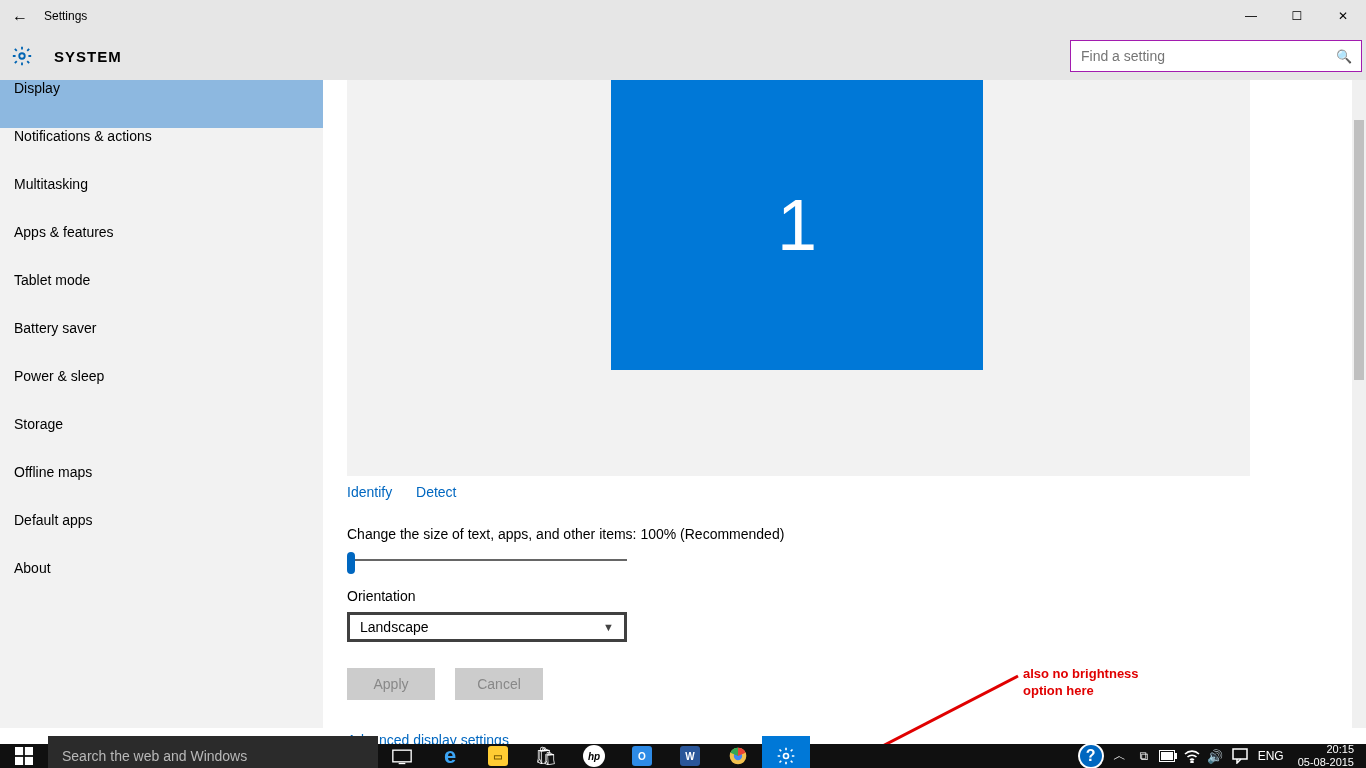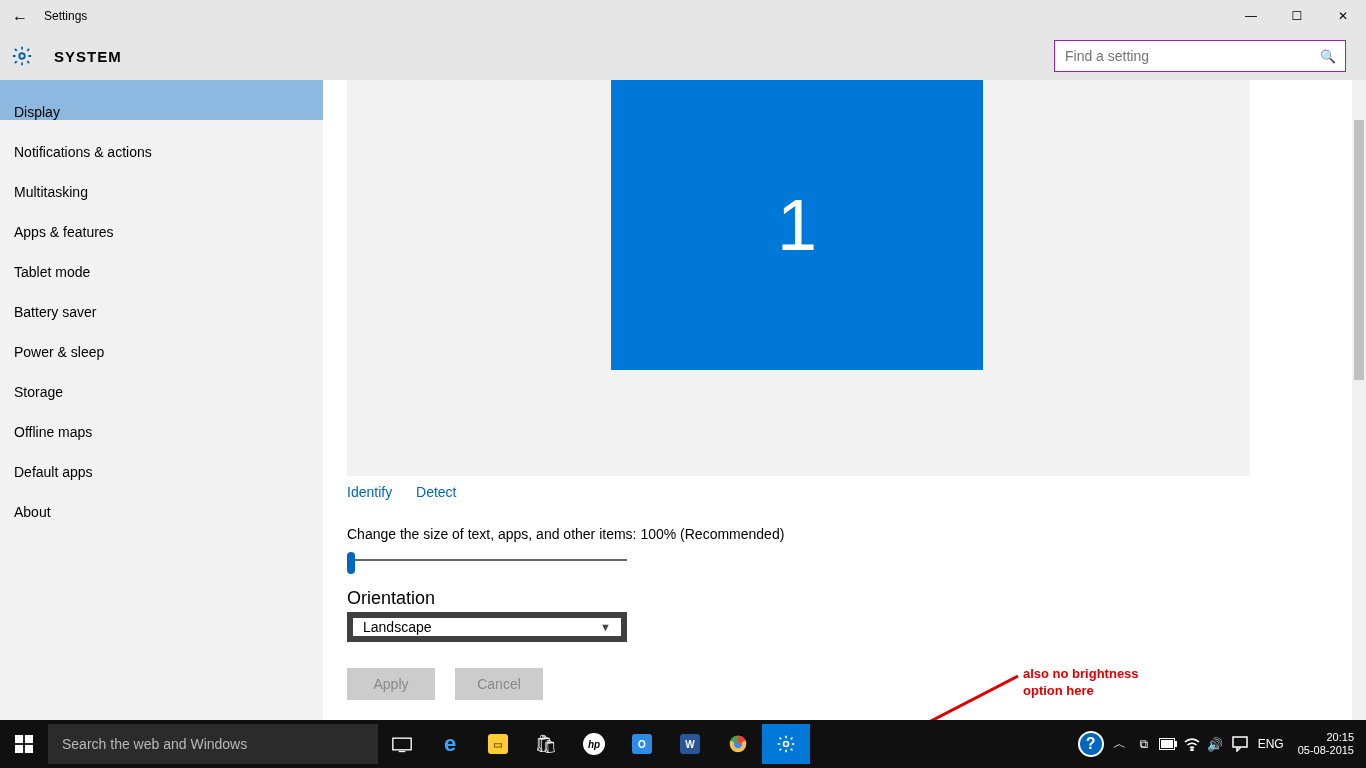--- a/index.html
+++ b/index.html
@@ -3,52 +3,52 @@
 <meta charset="utf-8">
 <style>
 html,body{margin:0;padding:0;width:1366px;height:768px;font-family:"Segoe UI",Arial,sans-serif;overflow:hidden;background:#fff;color:#000}
 *{box-sizing:border-box}
 .window{width:1366px;height:728px;background:#e6e6e6;position:relative}
 .titlebar{height:32px;display:flex;align-items:center;background:#e6e6e6}
 .tb-back{width:40px;display:flex;justify-content:center;align-items:center;font-size:16px}
 .tb-title{font-size:12px;color:#000;margin-left:4px}
 .tb-spacer{flex:1}
 .tb-btn{width:46px;height:32px;display:flex;justify-content:center;align-items:center;font-size:12px}
-.headerrow{height:48px;display:flex;align-items:center;padding-left:10px;padding-right:20px;background:#e6e6e6}
+.headerrow{height:48px;display:flex;align-items:center;padding-left:10px;padding-right:4px;background:#e6e6e6}
 .gear{width:24px;height:24px;display:flex;justify-content:center;align-items:center;color:#0064b3}
 .gear svg{width:22px;height:22px}
 .app-sub{font-size:15px;font-weight:600;letter-spacing:1px;margin-left:20px}
 .headerrow .spacer{flex:1}
 .search{width:292px;height:32px;border:1px solid #a21caf;background:#fff;display:flex;align-items:center;padding:0 8px;color:#666}
 .search input{border:none;outline:none;flex:1;font-size:14px;color:#666;background:transparent}
 .body{display:flex;height:648px;background:#fff}
 .sidebar{width:323px;background:#f2f2f2;border-right:0}
-.side-item{height:40px;display:flex;align-items:flex-end;padding-left:14px;font-size:14px;color:#000}
+.side-item{height:48px;display:flex;align-items:flex-start;padding-left:14px;font-size:14px;color:#000}
 .side-item.selected{background:#8db8e0}
 .main{flex:1;position:relative;background:#fff;padding:0}
 .scroll-area{position:absolute;left:0;top:0;right:14px;bottom:0;background:#fff}
 .monitor-box{position:absolute;left:24px;top:0;width:903px;height:396px;background:#f2f2f2}
 .monitor{position:absolute;left:264px;top:0;width:372px;height:290px;background:#0078d7;color:#fff;display:flex;align-items:center;justify-content:center;font-size:72px;font-weight:200}
 .links{position:absolute;left:24px;top:404px;font-size:14px}
 .link{color:#0067c0;margin-right:20px;cursor:pointer}
 .scale-label{position:absolute;left:24px;top:446px;font-size:14px}
 .slider{position:absolute;left:24px;top:472px;width:280px;height:16px}
 .slider-track{position:absolute;left:0;right:0;top:7px;height:2px;background:#666}
 .slider-thumb{position:absolute;left:0;top:0;width:8px;height:22px;background:#0067c0;border-radius:4px}
-.orient-label{position:absolute;left:24px;top:508px;font-size:18px}
-.orient-select{position:absolute;left:24px;top:532px;width:280px;height:30px;border:6px solid #404040;background:#fff;display:flex;align-items:center;padding:0 10px;font-size:14px;justify-content:space-between}
+.orient-label{position:absolute;left:24px;top:508px;font-size:14px}
+.orient-select{position:absolute;left:24px;top:532px;width:280px;height:30px;border:3px solid #404040;background:#fff;display:flex;align-items:center;padding:0 10px;font-size:14px;justify-content:space-between}
 .chev{font-size:11px;color:#444}
 .btnrow{position:absolute;left:24px;top:588px;display:flex;gap:20px}
 .dbtn{width:88px;height:32px;background:#ccc;color:#888;display:flex;align-items:center;justify-content:center;font-size:14px}
 .adv{position:absolute;left:24px;top:652px;font-size:14px;color:#0067c0}
 .annotation{position:absolute;left:700px;top:586px;color:#e00000;font-size:13px;font-weight:700;line-height:1.3}
 .arrow-svg{position:absolute;left:470px;top:584px;pointer-events:none}
 .vscroll{position:absolute;right:0;top:0;width:14px;height:100%;background:#f0f0f0}
 .vthumb{position:absolute;left:2px;top:40px;width:10px;height:260px;background:#c0c0c0}
-.taskbar{position:absolute;left:0;bottom:0;width:1366px;height:48px;background:#101010;display:flex;align-items:center;color:#fff}
+.taskbar{position:absolute;left:0;bottom:0;width:1366px;height:24px;background:#101010;display:flex;align-items:center;color:#fff}
 .start{width:48px;height:40px;display:flex;align-items:center;justify-content:center}
 .start svg{width:18px;height:18px}
 .tsearch{width:330px;height:40px;background:#2b2b2b;display:flex;align-items:center;padding-left:14px;color:#b8b8b8;font-size:14px}
 .ticon{width:48px;height:40px;display:flex;align-items:center;justify-content:center;font-size:16px}
 .ticon.active{background:#0078d7}
 .ticon svg{width:20px;height:20px}
 .ticon .sq{width:20px;height:20px;border-radius:3px;display:flex;align-items:center;justify-content:center;font-size:10px;font-weight:700}
 .tray{margin-left:auto;display:flex;align-items:center;height:40px;padding-right:4px}
 .tray .ti{width:24px;height:40px;display:flex;align-items:center;justify-content:center;font-size:13px}
 .help-circle{width:26px;height:26px;border-radius:50%;background:#0067c0;color:#fff;display:flex;align-items:center;justify-content:center;font-weight:700;font-size:16px;border:2px solid #fff;margin-right:4px}

